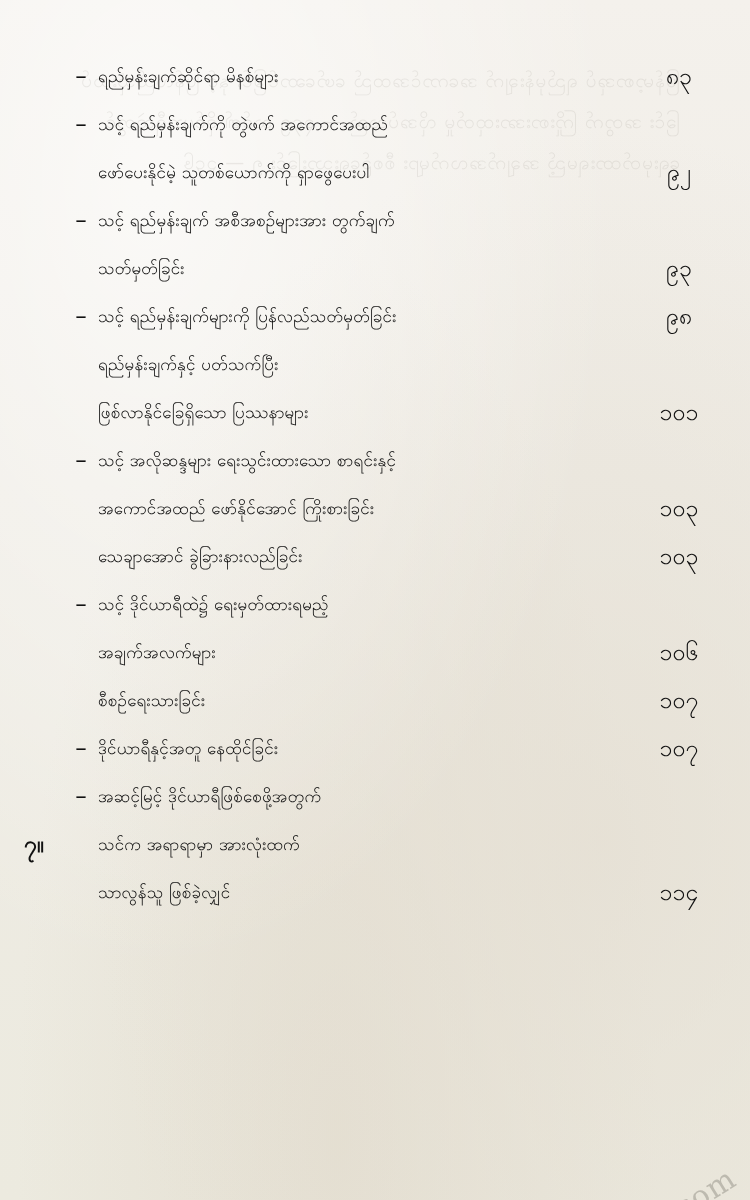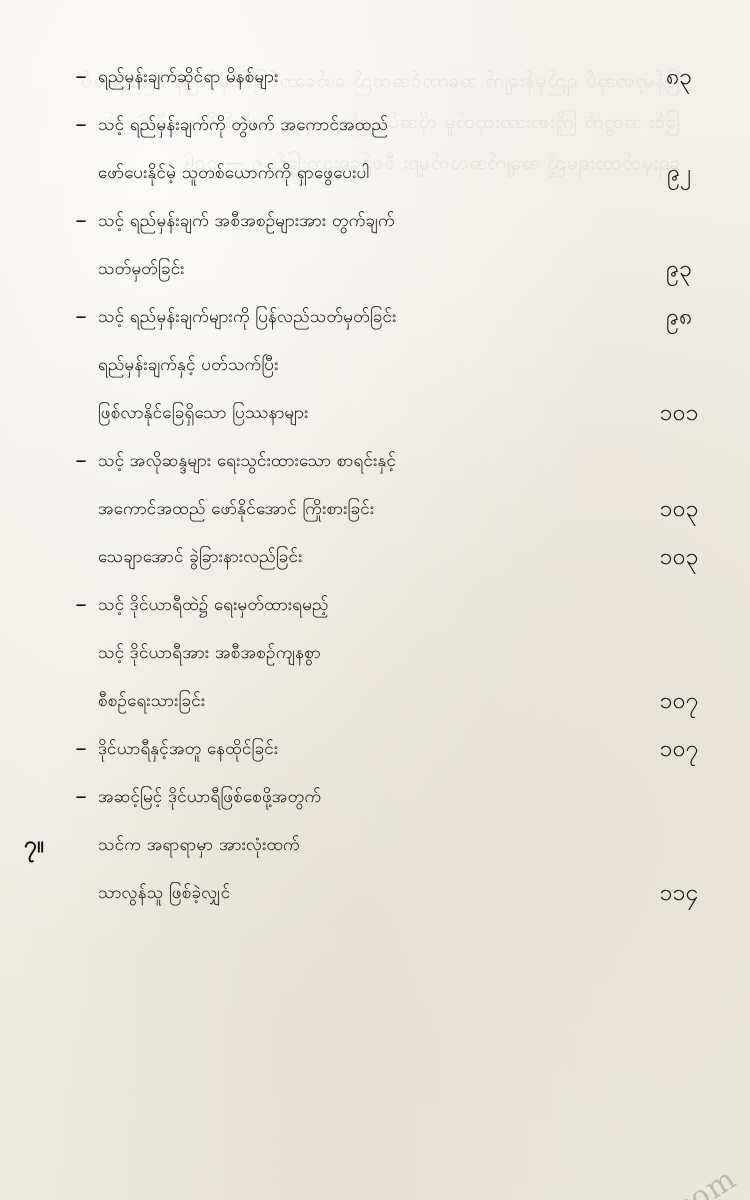--- a/index.html
+++ b/index.html
@@ -272,29 +272,31 @@
           </td>
         <td class="col-dash">
             <div class="dash">–</div>
           </td>
         <td class="col-text">
             <div class="entry-text">သင့် ဒိုင်ယာရီထဲ၌ ရေးမှတ်ထားရမည့်</div>
           </td>
         <td class="col-page"></td>
       </tr>
 
-
-      <tr class="line">
-        <td class="col-num"></td>
-        <td class="col-dash"></td>
-        <td class="col-text">
-            <div class="entry-text">သင့် ဒိုင်ယာရီအား အစီအစဉ်ကျနစွာ</div>
-          </td>
-        <td class="col-page"></td>
-      </tr>
+      <tr class="line">
+        <td class="col-num"></td>
+        <td class="col-dash"></td>
+        <td class="col-text">
+            <div class="entry-text cont">အချက်အလက်များ</div>
+          </td>
+        <td class="col-page">
+            <div class="pagenum">၁၀၆</div>
+          </td>
+      </tr>
+
 
       <tr class="line">
         <td class="col-num"></td>
         <td class="col-dash"></td>
         <td class="col-text">
             <div class="entry-text cont">စီစဉ်ရေးသားခြင်း</div>
           </td>
         <td class="col-page">
             <div class="pagenum">၁၀၇</div>
           </td>

